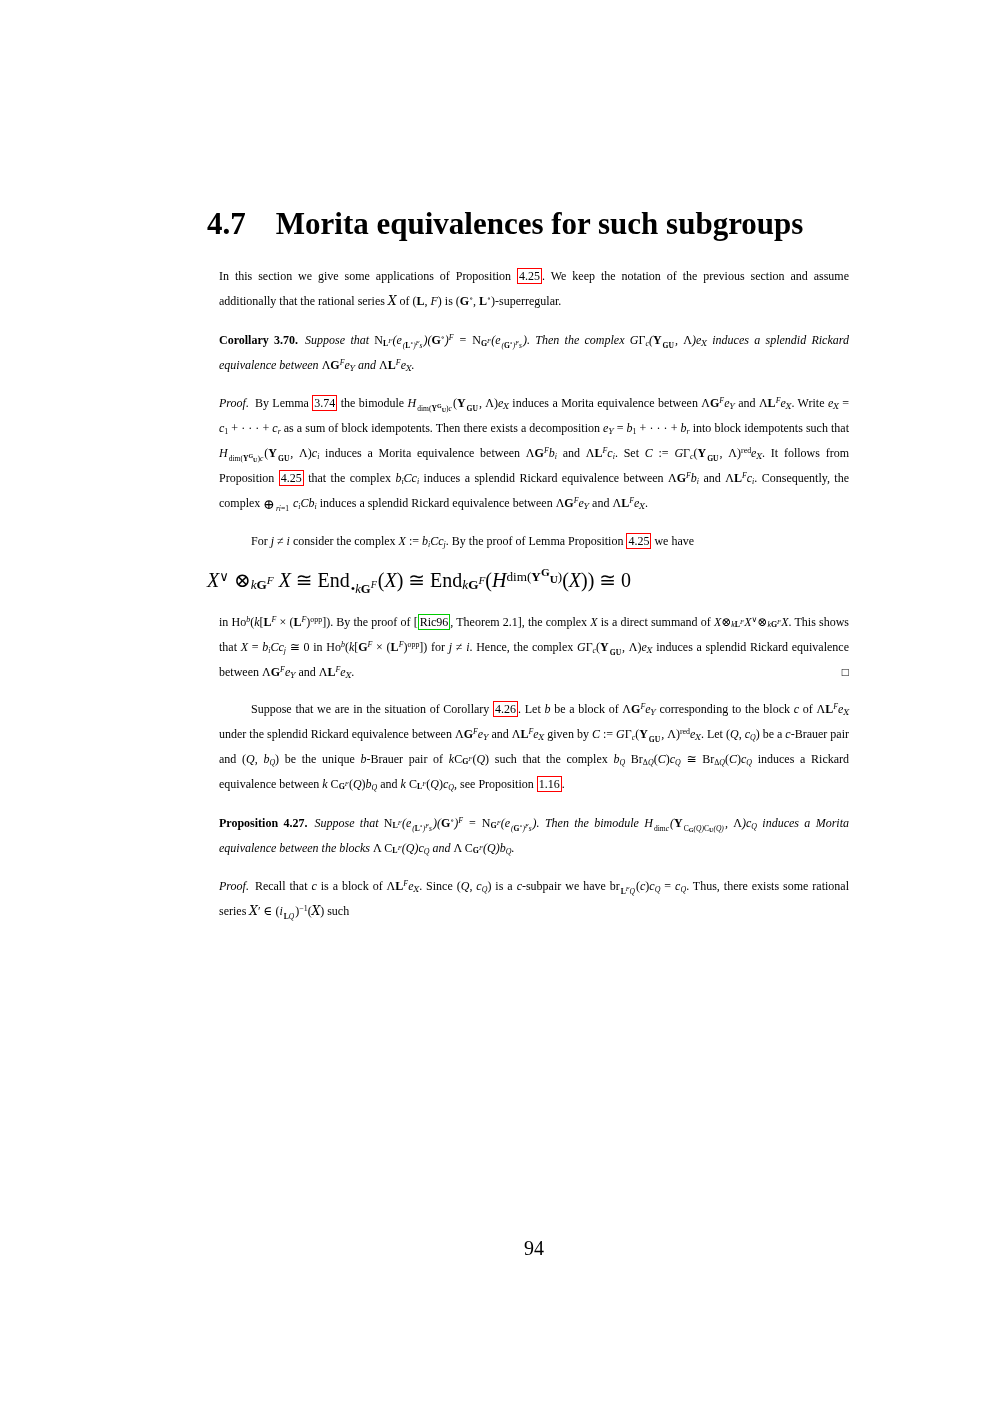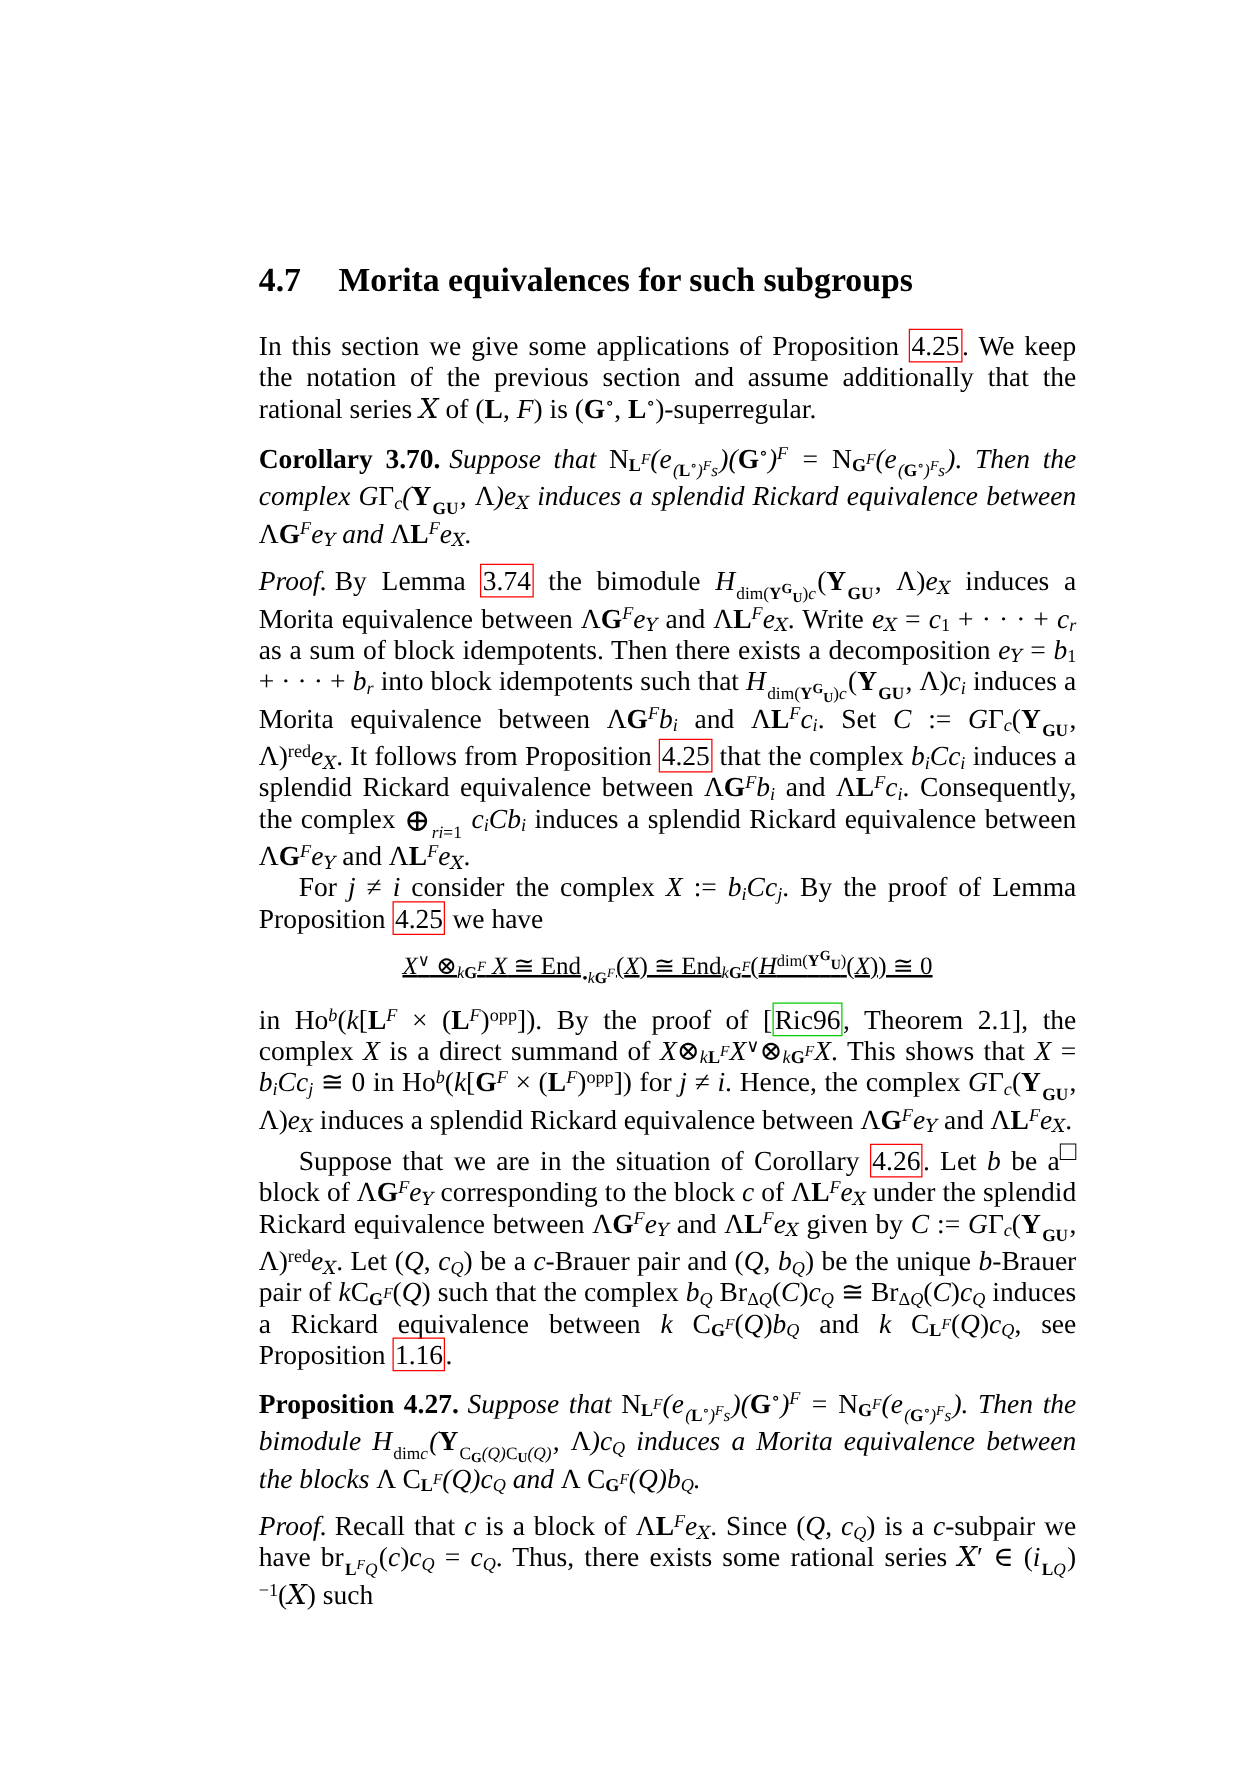--- a/index.html
+++ b/index.html
@@ -3,33 +3,33 @@
 <meta charset="utf-8">
 <style>
   html,body { margin:0; padding:0; background:#ffffff; }
   .page {
     position:relative; width:1000px; height:1414px; background:#ffffff;
     font-family:"Liberation Serif","DejaVu Serif","DejaVu Sans",serif;
     color:#000;
   }
   .content { position:absolute; left:207px; top:208px; width:654px; }
   h1.section-heading {
-    font-size:27px; font-weight:bold; margin:0 0 24px 0; line-height:32px;
+    font-size:31px; font-weight:bold; margin:0 0 24px 0; line-height:32px;
     display:flex; white-space:nowrap;
   }
   h1 .sec-num { margin-right:30px; }
-  .para { font-size:22px; line-height:25px; text-align:justify; margin:0; }
+  .para { font-size:12px; line-height:25px; text-align:justify; margin:12px; }
   .indent { text-indent:32px; }
   .mt-thm { margin-top:14px; }
   .mt-proof { margin-top:13px; }
   .mt-par { margin-top:8px; }
   .thm-label { font-weight:bold; font-style:normal; margin-right:7px; }
   .thm-body { font-style:italic; }
   .proof-label { font-style:italic; margin-right:6px; }
-  .equation { font-size:20px; line-height:25px; text-align:center; margin:14px 0 14px 0;text-decoration:underline; }
+  .equation { font-size:20px; line-height:25px; margin:14px 0 14px 0; }
   .pageno { position:absolute; top:1237px; left:207px; width:654px; text-align:center; font-size:20px; }
   b { font-style:normal; }           
   .rm { font-style:normal; }         
   .cal { font-family:"DejaVu Serif",serif; font-style:italic; } 
   sup { font-size:0.66em; line-height:0; vertical-align:0.45em; }
   sub { font-size:0.66em; line-height:0; vertical-align:-0.2em; }
   sup sup, sub sup, sup sub, sub sub { font-size:0.85em; }
   
   .ss {
     display:inline-flex; flex-direction:row; align-items:flex-start;
@@ -122,13 +122,14 @@
     <p class="para mt-proof"><span class="proof-label">Proof.</span><span>Recall that <i>c</i> is a block of Λ<b>L</b><sup><i>F</i></sup><i>e</i><sub><span class="cal">X</span></sub>. Since (<i>Q</i>, <i>c</i><sub><i>Q</i></sub>) is a <i>c</i>-subpair we have br<span class="ss">
             <span class="u"><b>L</b><sup><i>F</i></sup></span>
             <span class="d"><i>Q</i></span>
           </span>(<i>c</i>)<i>c</i><sub><i>Q</i></sub> = <i>c</i><sub><i>Q</i></sub>. Thus, there exists some rational series <span class="cal">X</span>′ ∈ (<i>i</i><span class="ss">
             <span class="u"><b>L</b></span>
             <span class="d"><i>Q</i></span>
           </span>)<sup>−1</sup>(<span class="cal">X</span>) such</span></p>
 
   </div>
 
+  <div class="pageno">94</div>
 </div>
 
 </body></html>

